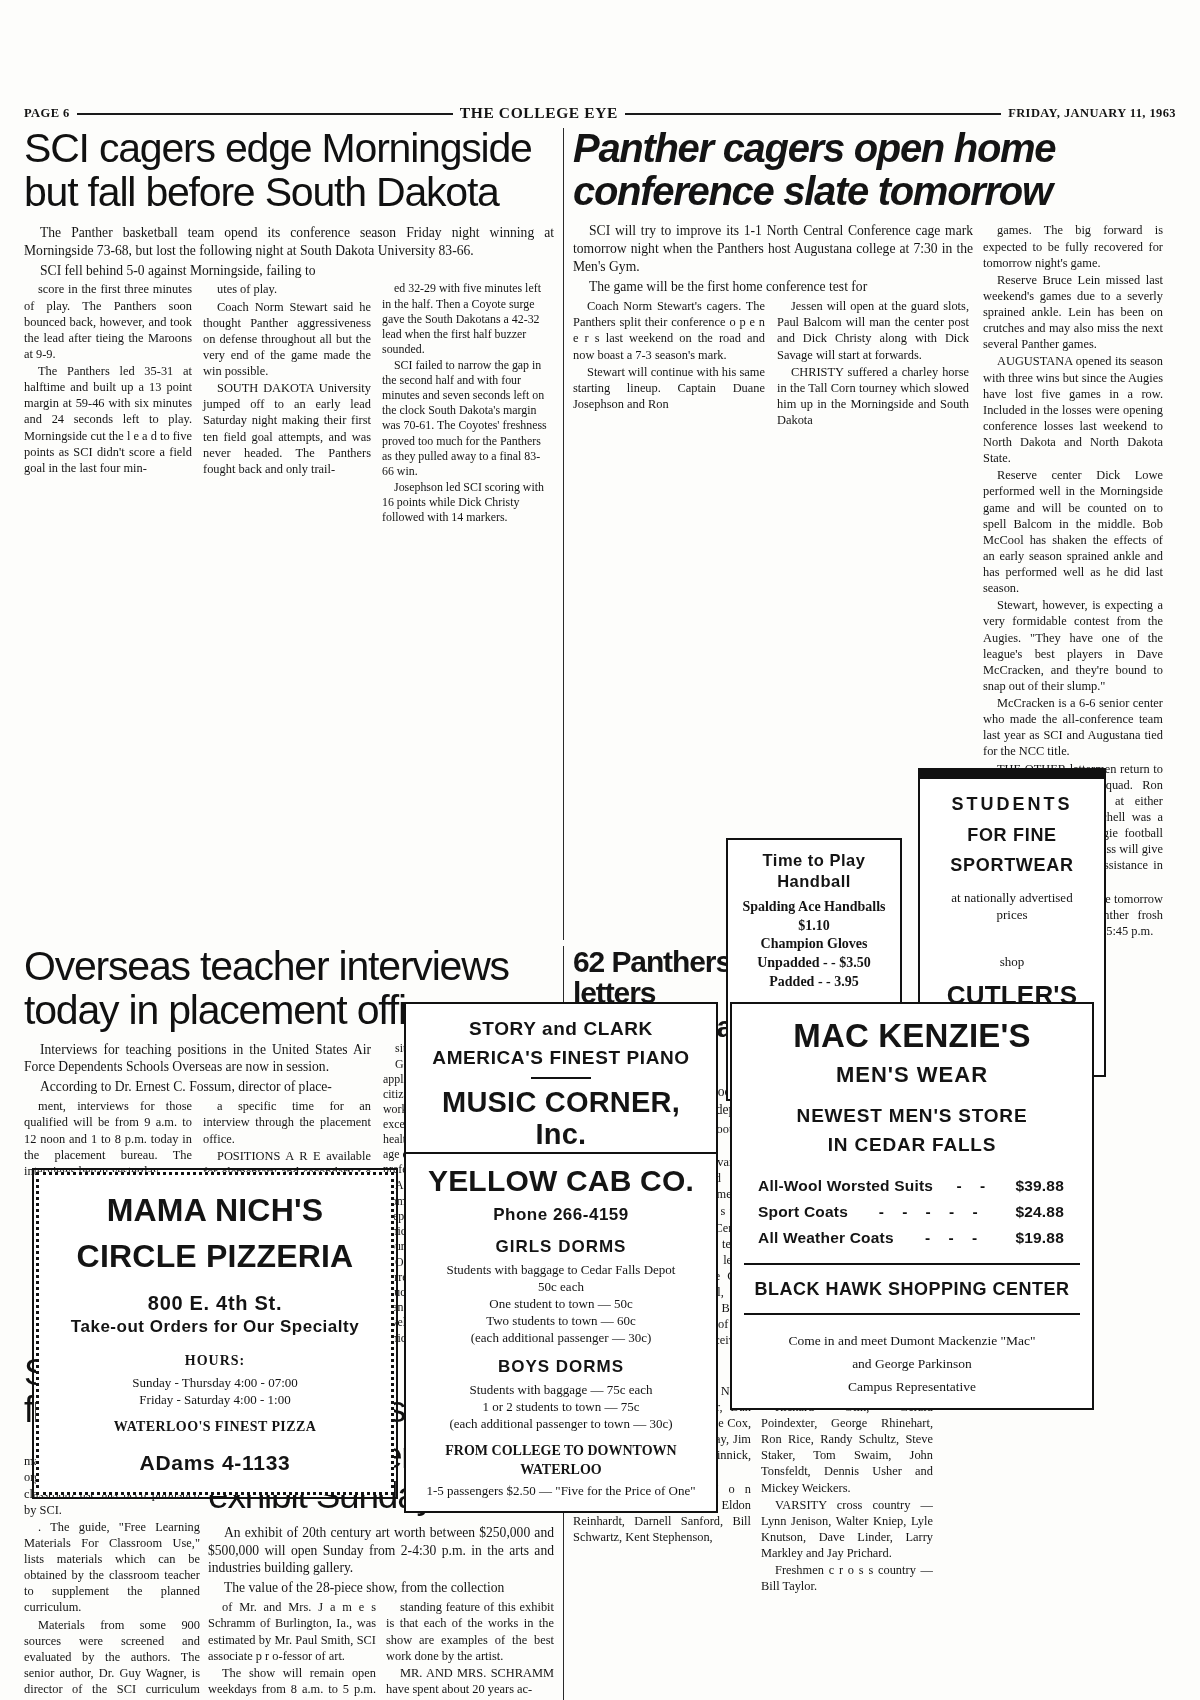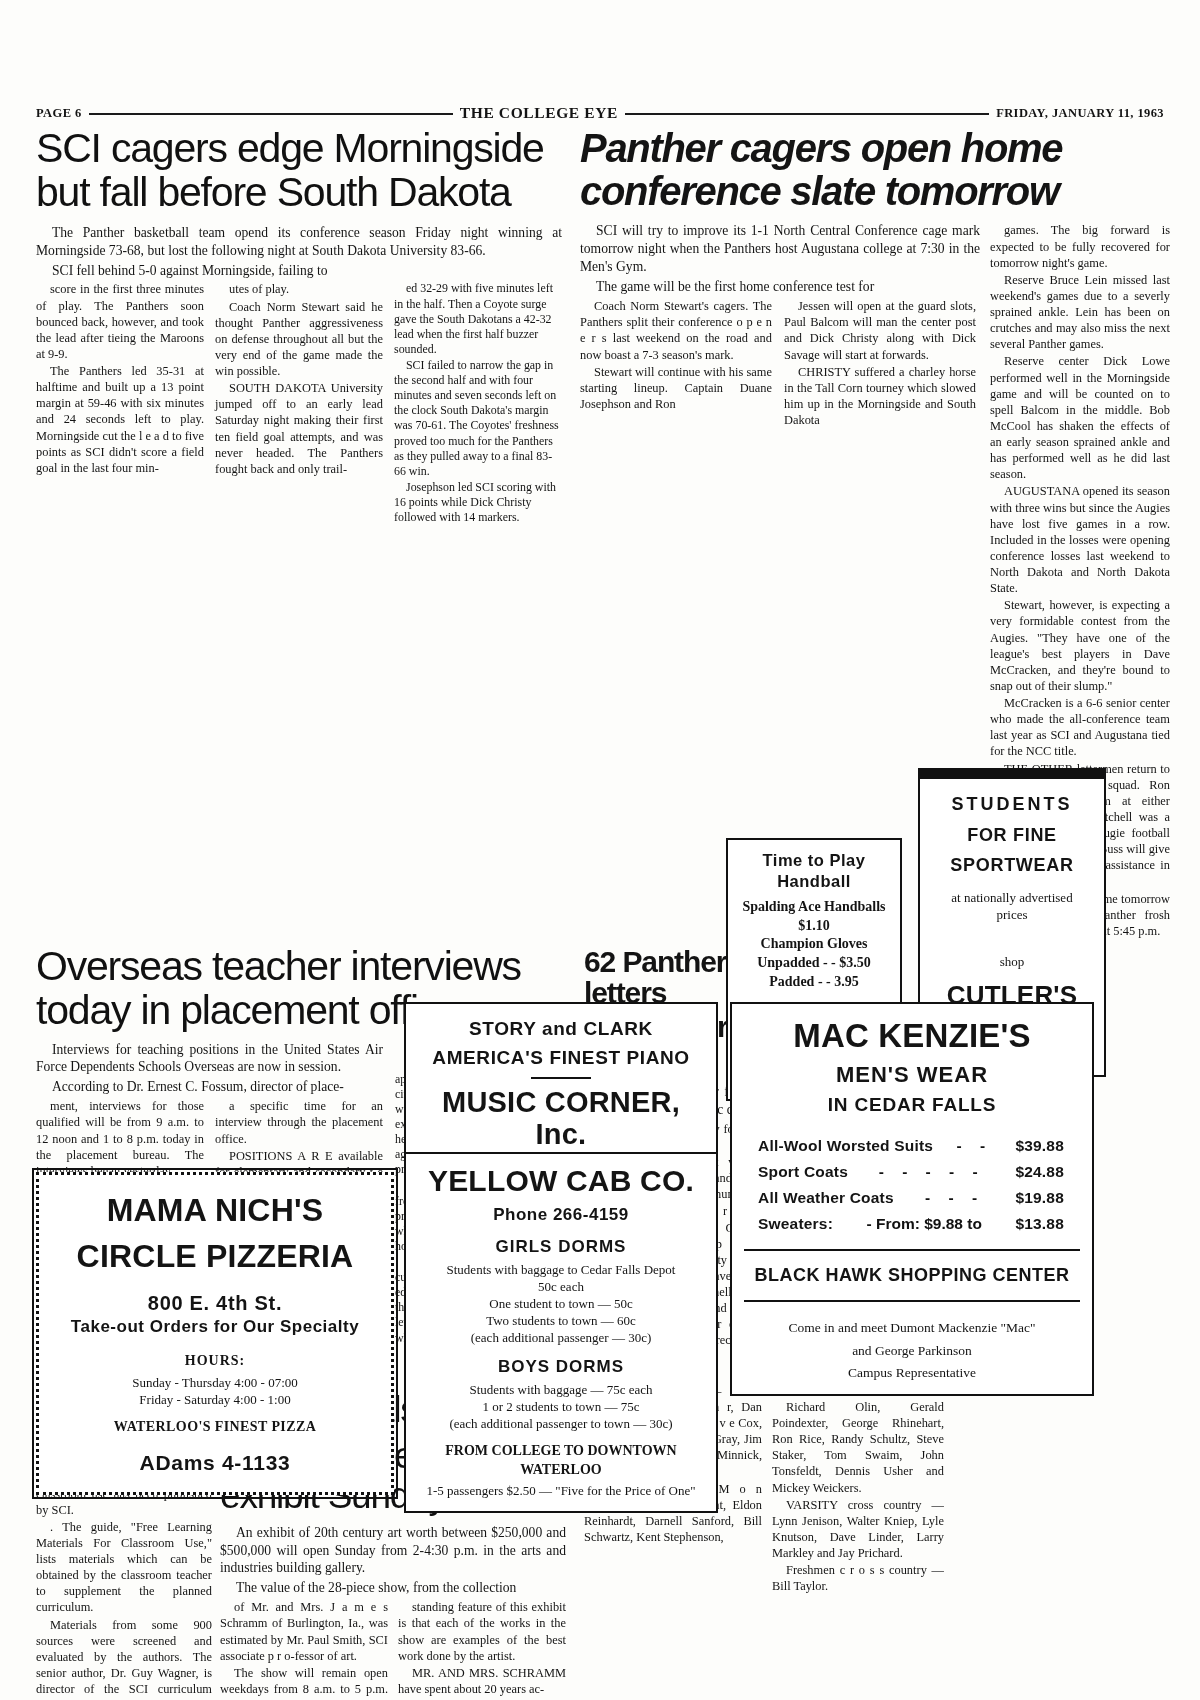--- a/index.html
+++ b/index.html
@@ -4,21 +4,21 @@
 <style>
   * { box-sizing: border-box; }
   html, body { margin:0; padding:0; }
   body {
     width:1200px; height:1700px;
     background:#fdfdfb;
     font-family:"Liberation Serif", serif;
     color:#141414;
     overflow:hidden;
   }
-  .page { position:relative; width:1200px; height:1700px; padding:0 36px; }
+  .page { position:relative; width:1200px; height:1700px; padding:0 24px; }
 
   
   .masthead {
     display:flex; align-items:center; gap:0;
     padding-top:104px; font-size:12.5px; letter-spacing:.4px;
     font-family:"Liberation Serif", serif; font-weight:bold;
   }
   .masthead .rule { flex:1 1 auto; height:0; border-top:2px solid #1a1a1a; margin:0 7px; position:relative; top:1px;}
   .masthead .mh-center { font-size:15.5px; letter-spacing:.6px; white-space:nowrap; font-weight:bold;}
   .masthead .mh-left, .masthead .mh-right { white-space:nowrap; font-size:12.5px; }
@@ -149,22 +149,22 @@
             <div style="width:192px;" class="bodytxt">
               <p>Jessen will open at the guard slots, Paul Balcom will man the center post and Dick Christy along with Dick Savage will start at forwards.</p>
               <p>CHRISTY suffered a charley horse in the Tall Corn tourney which slowed him up in the Morningside and South Dakota</p>
             </div>
           </div>
         </div>
         <div style="width:10px;"></div>
         <div style="width:180px;" class="bodytxt">
           <p>games. The big forward is expected to be fully recovered for tomorrow night's game.</p>
           <p>Reserve Bruce Lein missed last weekend's games due to a severly sprained ankle. Lein has been on crutches and may also miss the next several Panther games.</p>
+          <p>AUGUSTANA opened its season with three wins but since the Augies have lost five games in a row. Included in the losses were opening conference losses last weekend to North Dakota and North Dakota State.</p>
           <p>Reserve center Dick Lowe performed well in the Morningside game and will be counted on to spell Balcom in the middle. Bob McCool has shaken the effects of an early season sprained ankle and has performed well as he did last season.</p>
-          <p>AUGUSTANA opened its season with three wins but since the Augies have lost five games in a row. Included in the losses were opening conference losses last weekend to North Dakota and North Dakota State.</p>
           <p>Stewart, however, is expecting a very formidable contest from the Augies. "They have one of the league's best players in Dave McCracken, and they're bound to snap out of their slump."</p>
           <p>McCracken is a 6-6 senior center who made the all-conference team last year as SCI and Augustana tied for the NCC title.</p>
           <p>THE OTHER lettermen return to Coach Ole Odney's squad. Ron Mitchell can perform at either forward or guard. Mitchell was a quarterback on the Augie football team. 6-6 junior Vern Buss will give McCracken plenty of assistance in the front line.</p>
           <p>The preliminiary game tomorrow night will pit the Panther frosh against Hall Clothiers at 5:45 p.m.</p>
         </div>
       </div>
     </div>
   </div>
 
   <div class="row" style="margin-top:6px;">
@@ -350,42 +350,38 @@
       <div class="ad-ser">(each additional passenger to town — 30c)</div>
       <div class="ad-ser-b" style="margin-top:10px;">FROM COLLEGE TO DOWNTOWN WATERLOO</div>
       <div class="ad-ser" style="margin-top:2px;">1-5 passengers $2.50 — "Five for the Price of One"</div>
     </div>
   </div>
 
   <div class="ad" style="position:absolute;left:730px;top:1002px;width:364px;">
     <div class="ad-inner" style="padding:14px 12px 4px 12px;">
       <div class="ad-h1" style="font-size:33px;">MAC KENZIE'S</div>
       <div class="ad-h2" style="font-size:22px;margin-top:6px;letter-spacing:1px;">MEN'S WEAR</div>
+      <div class="ad-h2" style="font-size:19px;margin-top:16px;letter-spacing:.8px;">NEWEST MEN'S STORE</div>
       <div class="ad-h2" style="font-size:19px;margin-top:5px;letter-spacing:.8px;">IN CEDAR FALLS</div>
 
       <div style="margin-top:16px;text-align:left;">
         <div class="pricerow">
           <span>All-Wool Worsted Suits</span>
           <span class="dots">-    -</span>
           <span>$39.88</span>
         </div>
         <div class="pricerow">
           <span>Sport Coats</span>
           <span class="dots">-    -    -    -    -</span>
           <span>$24.88</span>
         </div>
         <div class="pricerow">
           <span>All Weather Coats</span>
           <span class="dots">-    -    -</span>
           <span>$19.88</span>
-        </div>
-        <div class="pricerow">
-          <span>Sweaters:</span>
-          <span class="dots" style="letter-spacing:normal;">-     From: $9.88 to</span>
-          <span>$13.88</span>
         </div>
       </div>
 
       <div style="border-top:2px solid #111;margin:12px 0 0 0;"></div>
       <div class="ad-h2" style="font-size:18px;margin-top:13px;letter-spacing:.5px;">BLACK HAWK SHOPPING CENTER</div>
       <div style="border-top:2px solid #111;margin:13px 0 0 0;"></div>
 
       <div class="ad-ser" style="margin-top:17px;font-size:13.5px;">Come in and meet Dumont Mackenzie "Mac"</div>
       <div class="ad-ser" style="margin-top:5px;font-size:13.5px;">and George Parkinson</div>
       <div class="ad-ser" style="margin-top:5px;font-size:13.5px;padding-bottom:8px;">Campus Representative</div>

